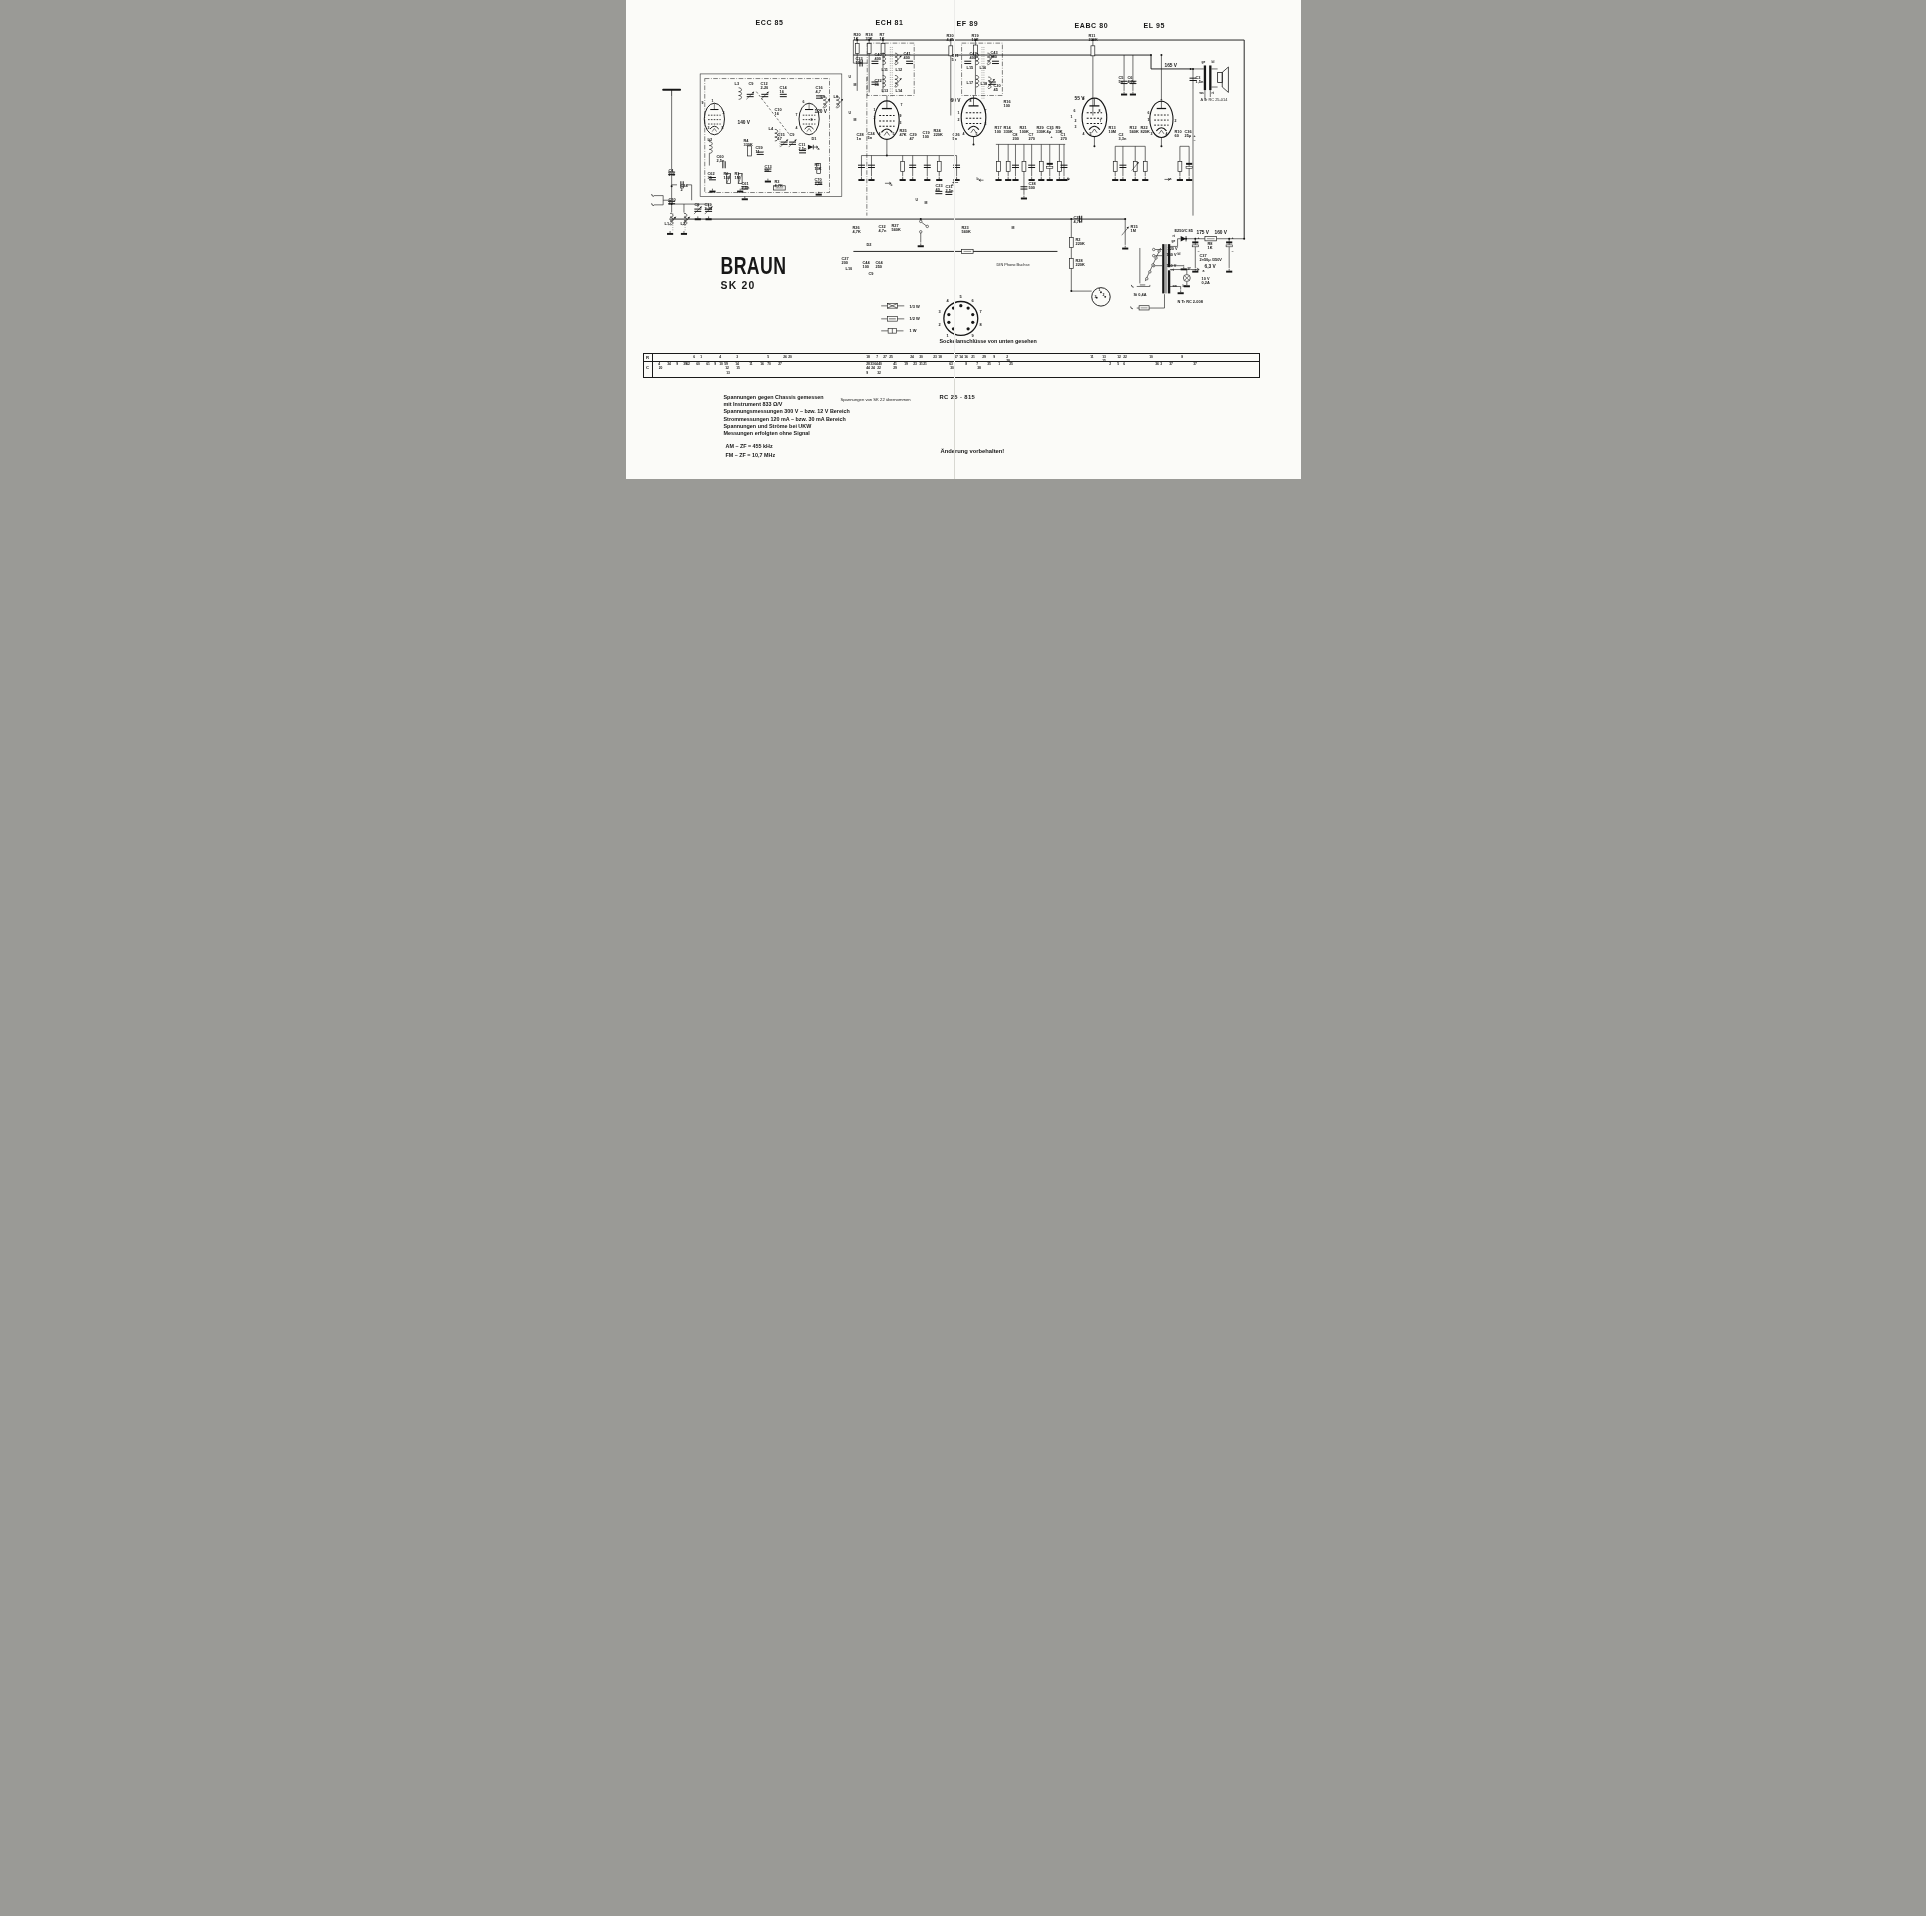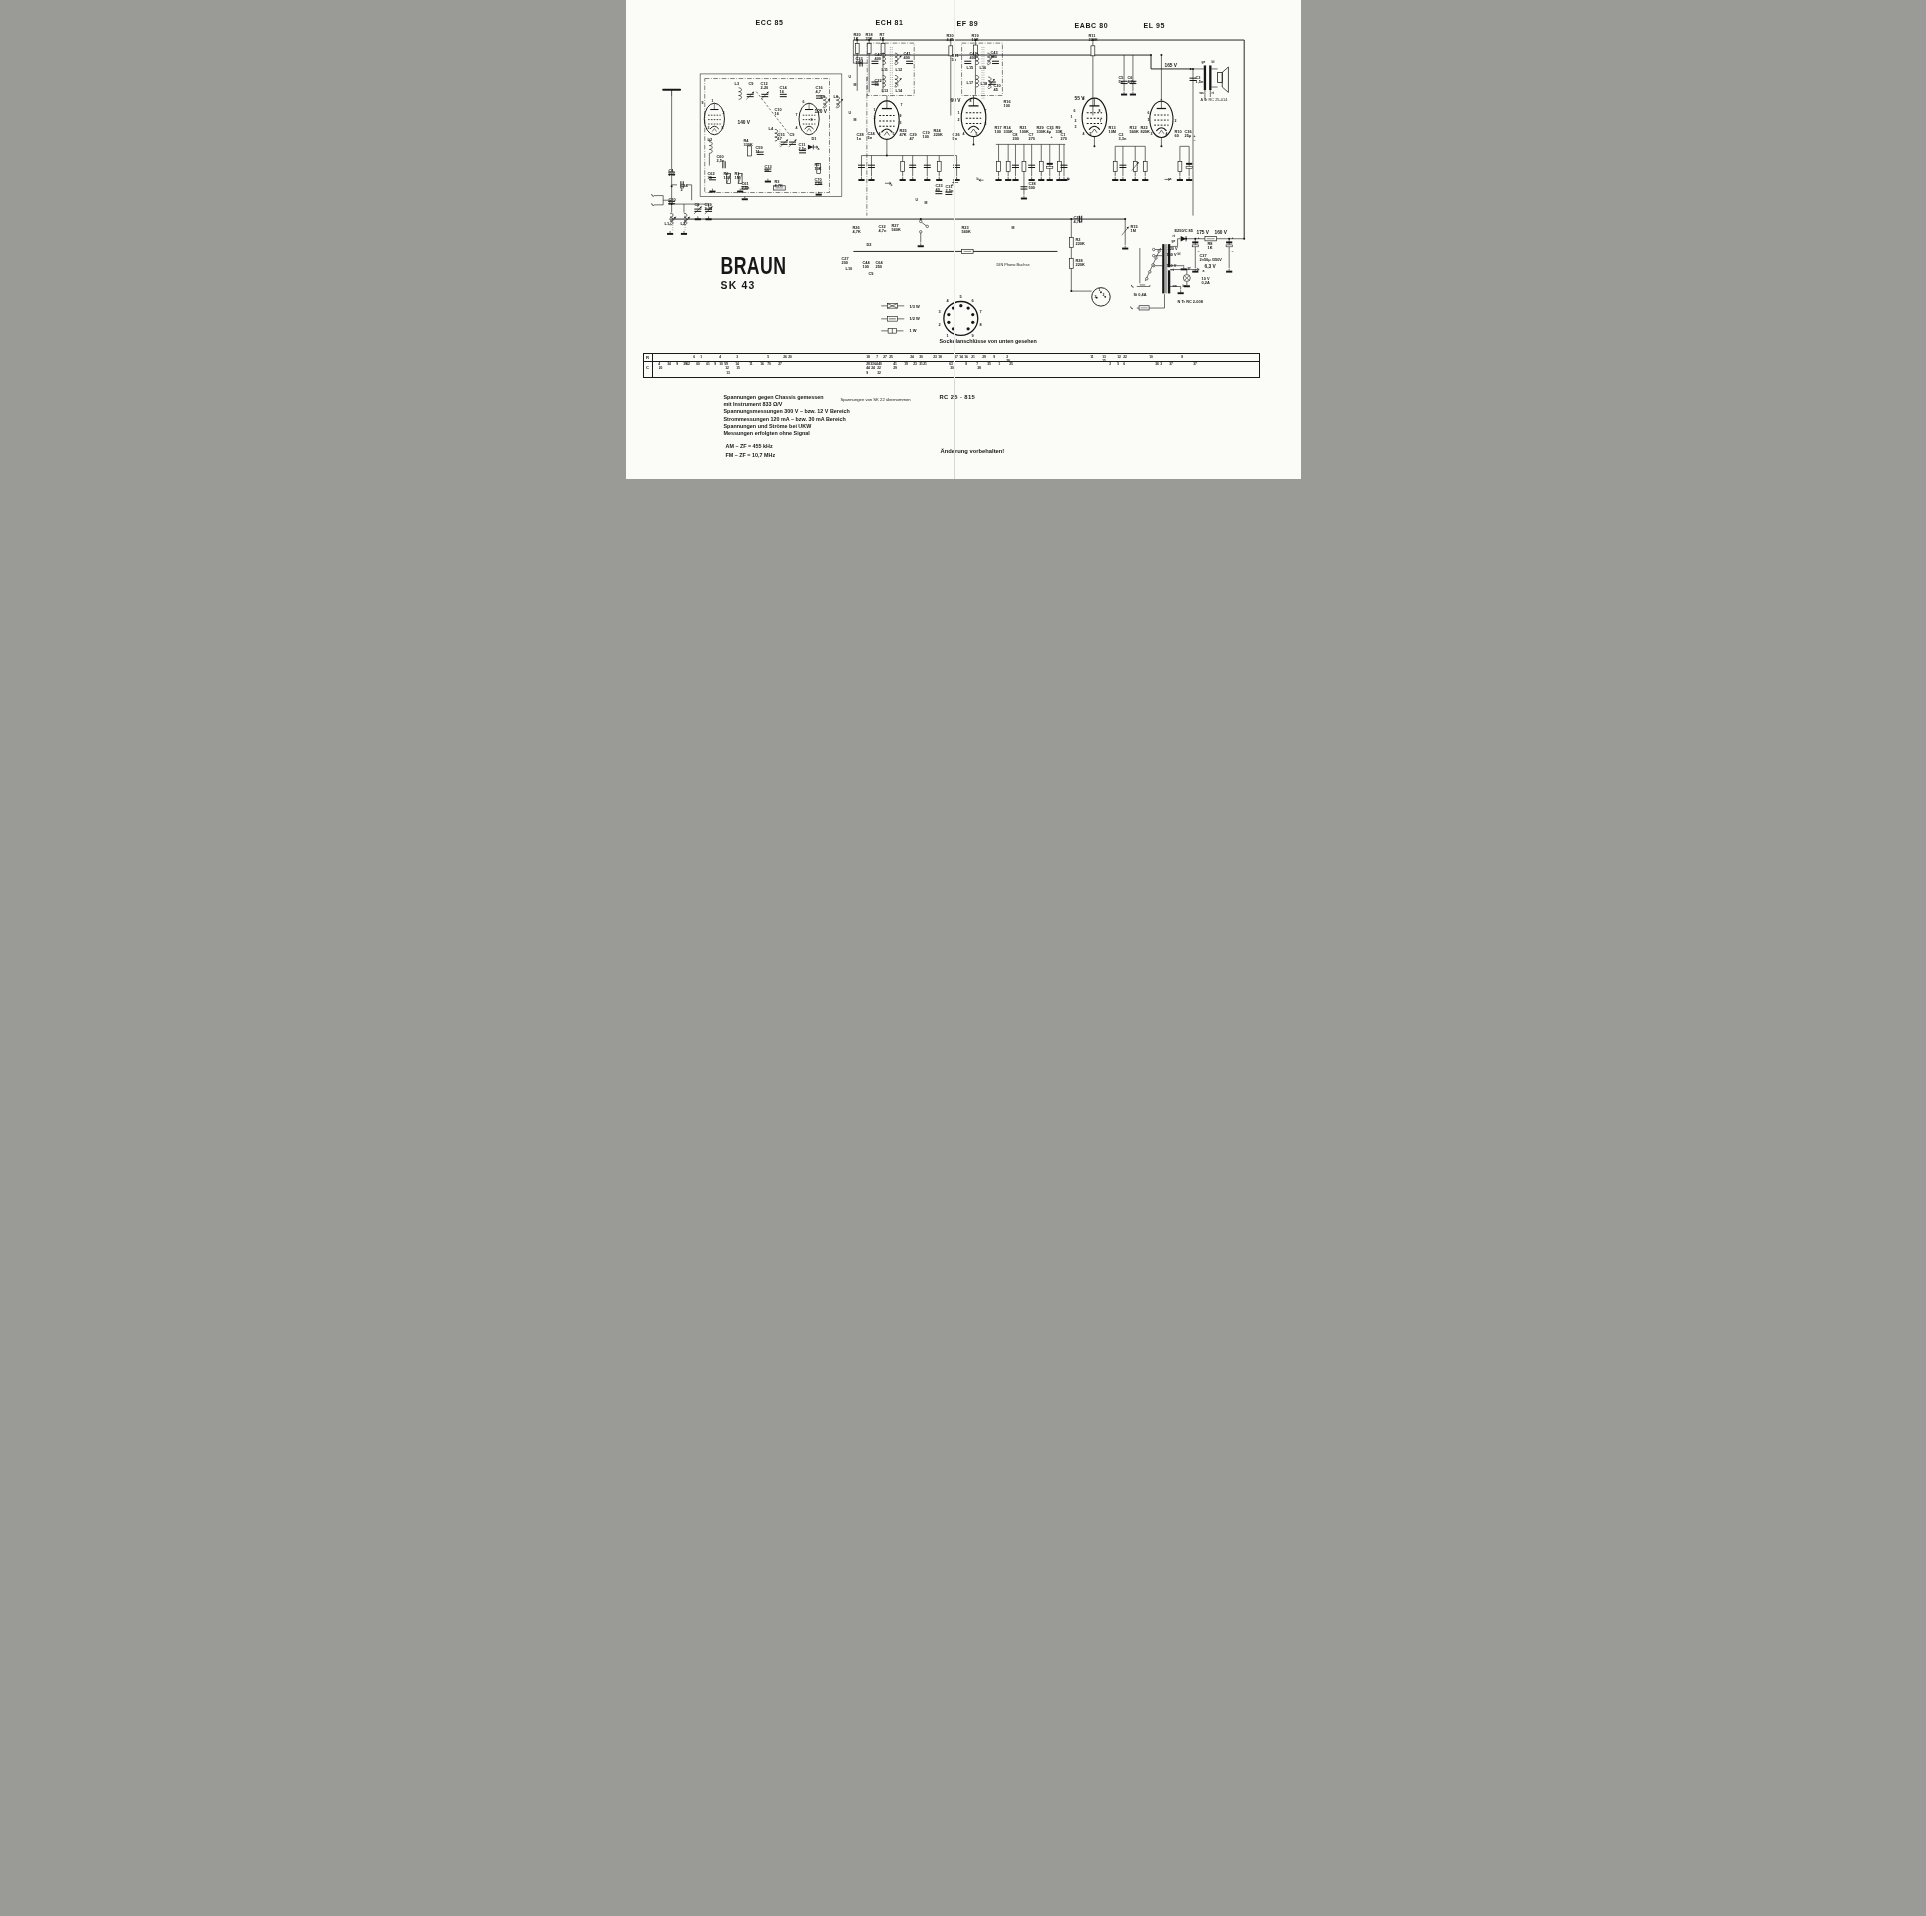--- a/index.html
+++ b/index.html
@@ -652,21 +652,21 @@
       <div class="lbl v" style="left: 579px; top: 264px;">6,3 V</div>
       <div class="lbl p" style="left: 577px; top: 270px;">a</div>
       <div class="lbl l" style="left: 576px; top: 277px;">10 V
 0,2A</div>
       <div class="lbl l" style="left: 508px; top: 293px;">Si 0,4A</div>
       <div class="lbl l" style="left: 552px; top: 300px;">N Tr RC 2-008</div>
     </div>
 
   <div class="logo">
     <div class="brand">BRAUN</div>
-    <div class="model">SK 43</div>
+    <div class="model">SK 20</div>
   </div>
 
   <div class="legend">
     <div class="legend-row">
       <svg width="25" height="7.7" viewBox="0 0 64 20">
           <g stroke="#171717" stroke-width="1.6" fill="none">
             <line x1="0" y1="10" x2="16" y2="10"></line>
             <rect x="16" y="4" width="26" height="12"></rect>
             <line x1="16" y1="16" x2="42" y2="4"></line>
             <line x1="16" y1="4" x2="42" y2="16"></line>

